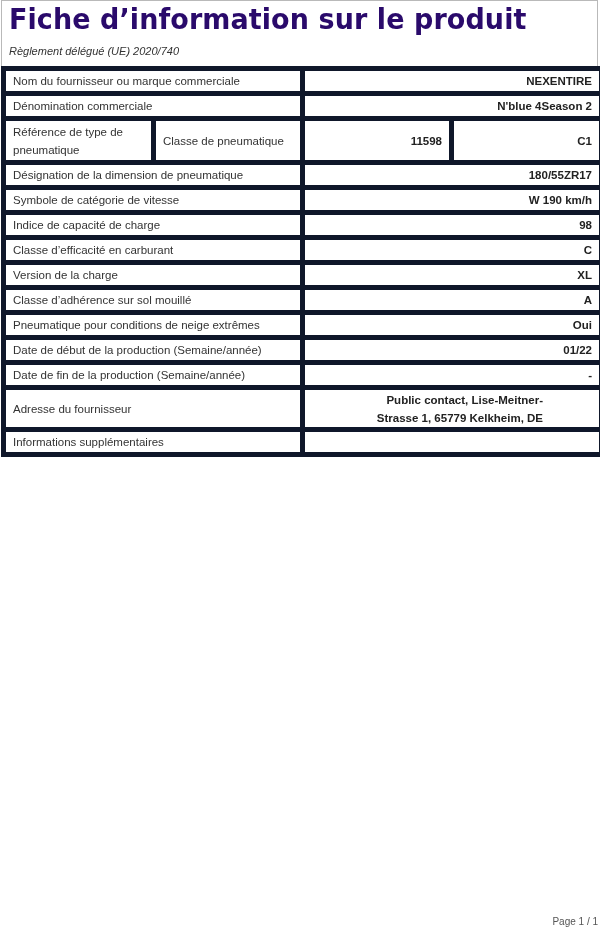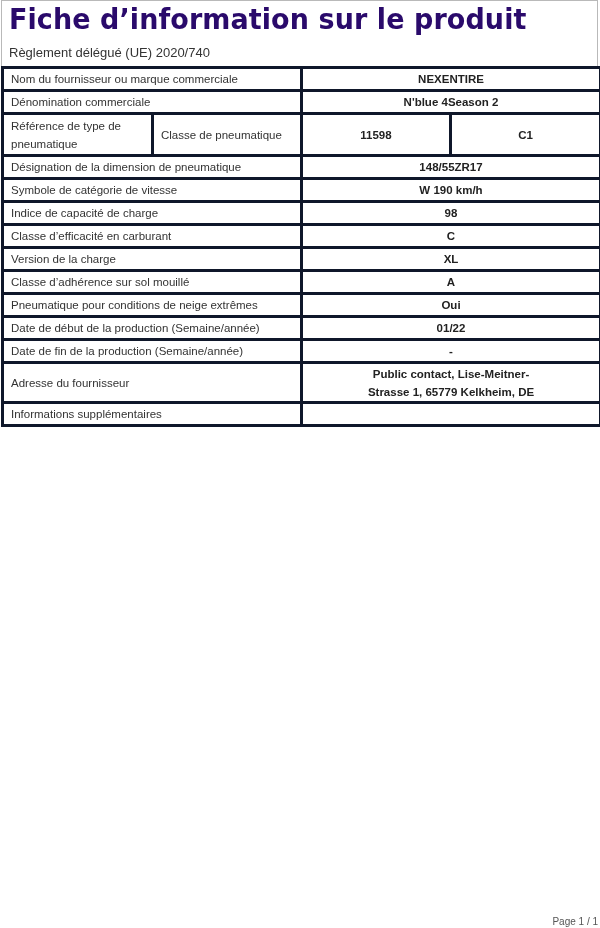--- a/index.html
+++ b/index.html
@@ -3,26 +3,26 @@
   <meta charset="utf-8">
   <style>
     html, body { margin: 0; padding: 0; background: #ffffff; }
     body { width: 600px; height: 928px; position: relative; overflow: hidden;
            font-family: "Liberation Sans", "DejaVu Sans", sans-serif; color: #222; }
     .frame { position: absolute; left: 1px; top: 0; width: 597px; height: 66px;
              border: 1px solid #b9b9b9; border-bottom: none; box-sizing: border-box; }
     .title { position: absolute; left: 9px; top: 2px; font-size: 29px; font-weight: bold;
              color: #2a0a6b; letter-spacing: 0.1px; white-space: nowrap;
              font-family: "DejaVu Sans", sans-serif; transform: scaleX(0.93); transform-origin: left top; }
-    .subtitle { position: absolute; left: 9px; top: 45px; font-size: 13px; color: #333; }
+    .subtitle { position: absolute; left: 9px; top: 45px; font-size: 11px; color: #333; font-style: italic; }
     table.sheet { position: absolute; left: 1px; top: 66px; width: 598px;
                   border-collapse: collapse; table-layout: fixed; font-size: 11.5px; }
-    table.sheet td { border: 3px solid #0f172a; padding: 0 7px; vertical-align: middle;
+    table.sheet td { border: 5px solid #0f172a; padding: 0 7px; vertical-align: middle;
                      line-height: 18px; color: #333; }
-    table.sheet td.val { text-align: center; font-weight: bold; color: #222; }
+    table.sheet td.val { text-align: right; font-weight: bold; color: #222; }
     table.sheet tr.r1 td { height: 20px; }
     table.sheet tr.r2 td { height: 39px; }
     table.sheet tr.r3 td { height: 37px; }
     .footer { position: absolute; right: 2px; top: 916px; font-size: 10px; color: #555; }
   </style>
 </head>
 <body>
 
 <div class="frame"></div>
 <div class="title">Fiche d’information sur le produit</div>
@@ -45,21 +45,21 @@
     <td colspan="2" class="val">N'blue 4Season 2</td>
   </tr>
   <tr class="r2">
     <td>Référence de type de pneumatique</td>
     <td>Classe de pneumatique</td>
     <td class="val">11598</td>
     <td class="val">C1</td>
   </tr>
   <tr class="r1">
     <td colspan="2">Désignation de la dimension de pneumatique</td>
-    <td colspan="2" class="val">148/55ZR17</td>
+    <td colspan="2" class="val">180/55ZR17</td>
   </tr>
   <tr class="r1">
     <td colspan="2">Symbole de catégorie de vitesse</td>
     <td colspan="2" class="val">W 190 km/h</td>
   </tr>
   <tr class="r1">
     <td colspan="2">Indice de capacité de charge</td>
     <td colspan="2" class="val">98</td>
   </tr>
   <tr class="r1">

